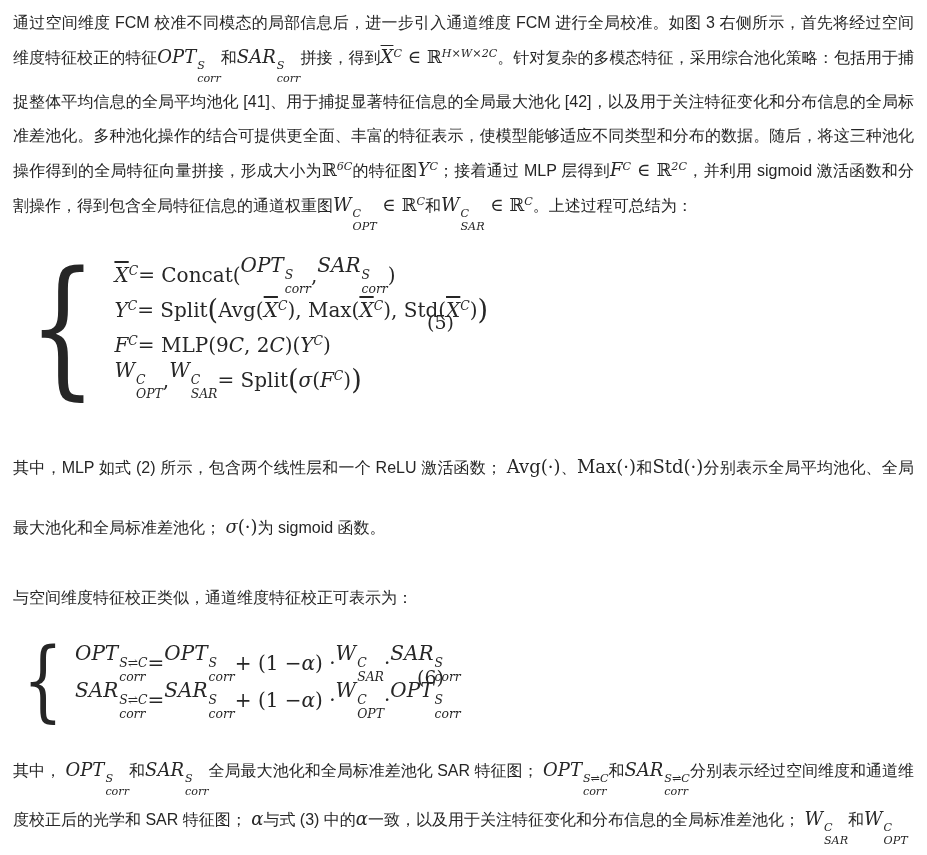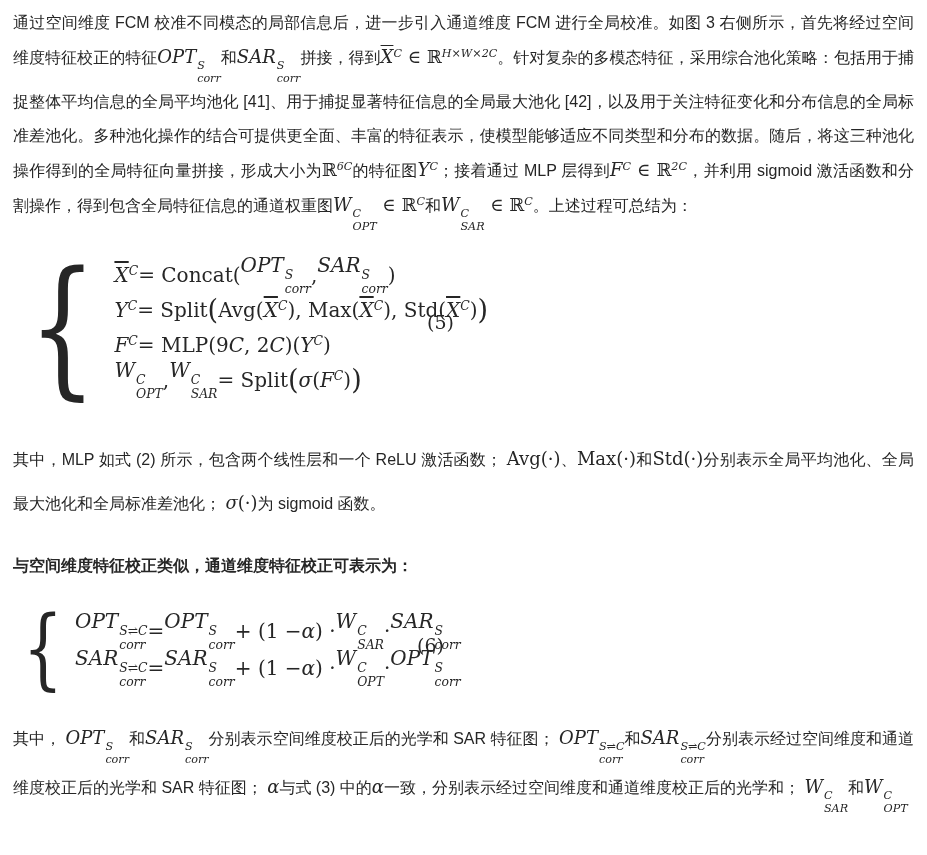--- a/index.html
+++ b/index.html
@@ -3,22 +3,22 @@
 <meta charset="utf-8">
 <style>
   html,body{margin:0;padding:0;background:#ffffff;}
   .page{
     width:927px;height:855px;box-sizing:border-box;
     padding:6px 13px 0 13px;background:#ffffff;color:#262626;
     font-family:"Liberation Sans","DejaVu Sans",sans-serif;
     overflow:hidden;position:relative;
   }
   .para{margin:0;font-size:16px;line-height:34px;text-align:justify;}
-  .p2{margin-top:42px;line-height:43px;}
-  .p3{margin-top:24px;font-weight:bold;}
+  .p2{margin-top:42px;line-height:59px;}
+  .p3{margin-top:24px;}
   .p4{margin-top:28px;line-height:42px;}
 
   
   .m{font-family:"DejaVu Serif","DejaVu Sans",serif;font-style:italic;white-space:nowrap;}
   .para .m{font-size:18px;}
   .m.rm{font-style:normal;}
   .mb.bar{text-decoration:overline;}
   .m sup{font-size:62%;vertical-align:0.55em;line-height:0;font-style:italic;}
   .ss{
     display:inline-flex;flex-direction:column;align-items:flex-start;
@@ -185,27 +185,27 @@
       </div>
     <span class="eqnum">(6)</span>
   </div>
 
   <p class="para p4"><span class="cn">其中， </span><span class="m"><span class="mb">OPT</span><span class="ss">
           <span>S</span>
           <span>corr</span>
         </span></span><span class="cn">和</span><span class="m"><span class="mb">SAR</span><span class="ss">
           <span>S</span>
           <span>corr</span>
-        </span></span><span class="cn">分别表示空间维度校正后的光学和 SAR 特征图； </span><span class="m"><span class="mb">OPT</span><span class="ss">
+        </span></span><span class="cn">全局最大池化和全局标准差池化 SAR 特征图； </span><span class="m"><span class="mb">OPT</span><span class="ss">
           <span>S⇌C</span>
           <span>corr</span>
         </span></span><span class="cn">和</span><span class="m"><span class="mb">SAR</span><span class="ss">
           <span>S⇌C</span>
           <span>corr</span>
-        </span></span><span class="cn">分别表示经过空间维度和通道维度校正后的光学和 SAR 特征图； </span><span class="m"><span class="mb">α</span></span><span class="cn">与式 (3) 中的</span><span class="m"><span class="mb">α</span></span><span class="cn">一致，分别表示经过空间维度和通道维度校正后的光学和； </span><span class="m"><span class="mb">W</span><span class="ss">
+        </span></span><span class="cn">分别表示经过空间维度和通道维度校正后的光学和 SAR 特征图； </span><span class="m"><span class="mb">α</span></span><span class="cn">与式 (3) 中的</span><span class="m"><span class="mb">α</span></span><span class="cn">一致，以及用于关注特征变化和分布信息的全局标准差池化； </span><span class="m"><span class="mb">W</span><span class="ss">
           <span>C</span>
           <span>SAR</span>
         </span></span><span class="cn">和</span><span class="m"><span class="mb">W</span><span class="ss">
           <span>C</span>
           <span>OPT</span>
         </span></span></p>
 
 </div>
 
 </body></html>

